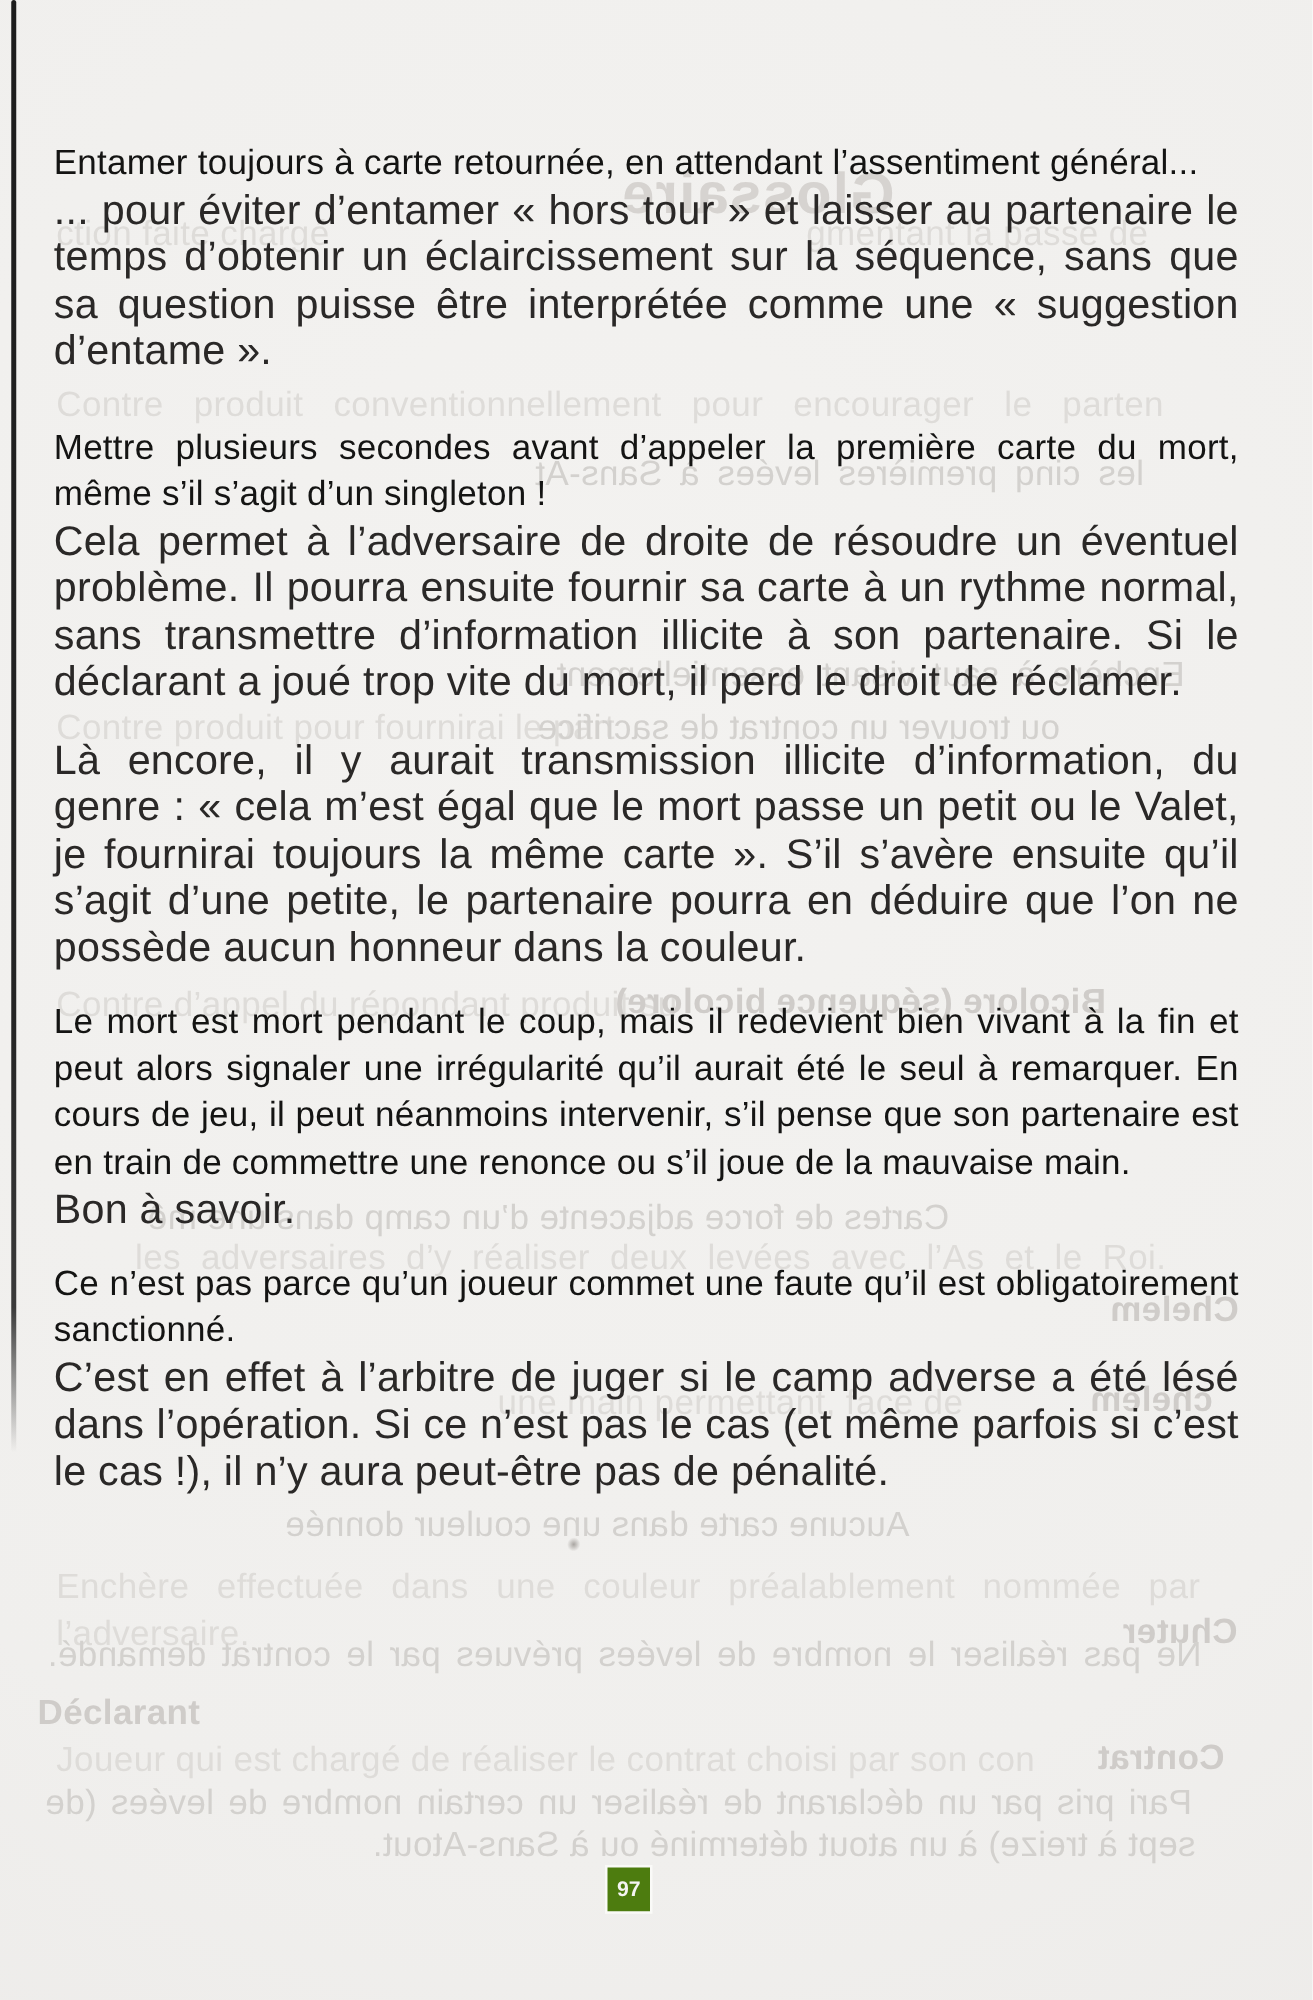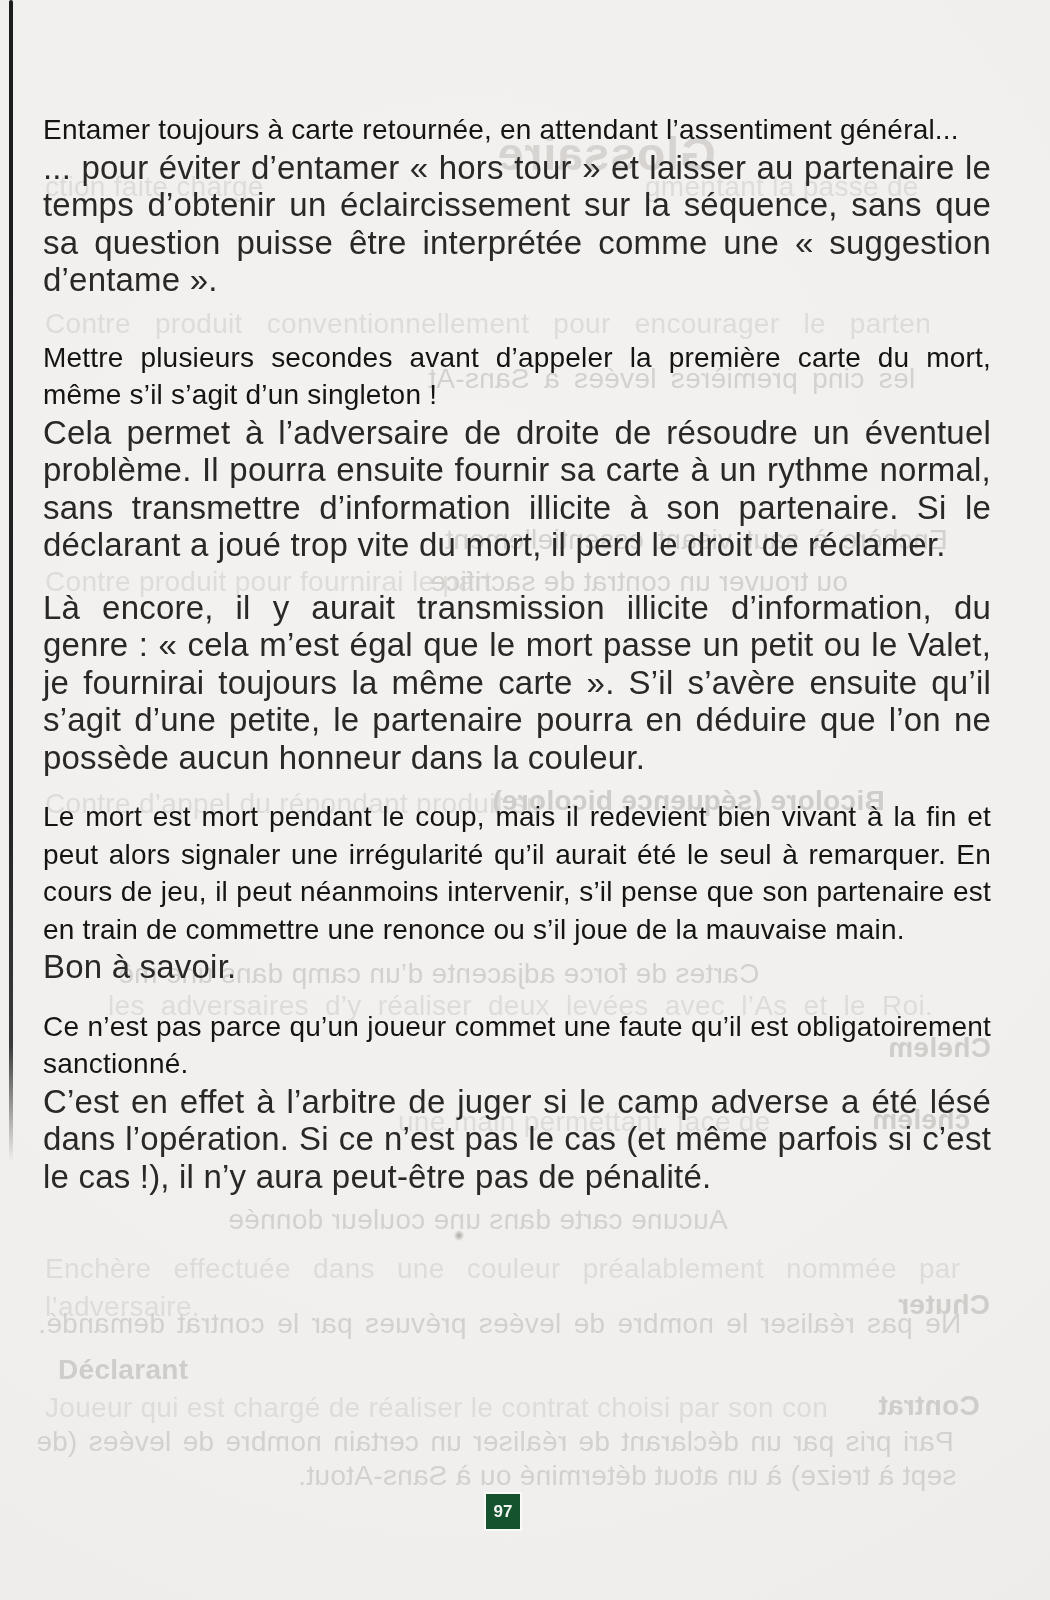--- a/index.html
+++ b/index.html
@@ -32,21 +32,21 @@
   
   .ghost{
     position:absolute;z-index:1;font-size:28px;line-height:36px;
     color:#dedcd9;white-space:nowrap;letter-spacing:.3px;
   }
   .ghost.mir{transform:scaleX(-1);color:#d3d1ce;}
   .ghost.bold{font-weight:700;color:#cfccc9;}
   .ghost.glossaire{font-size:46px;font-weight:700;color:#d6d3d0;letter-spacing:1px;}
   .pagenum{
     position:absolute;left:486px;top:1494px;width:34px;height:35px;z-index:2;
-    background:#14532d;color:#f4f4f2;font-weight:700;font-size:17px;
+    background:#4d7c0f;color:#f4f4f2;font-weight:700;font-size:17px;
     display:flex;align-items:center;justify-content:center;
     box-shadow:0 0 0 2px rgba(252,252,250,.8);
   }
   .smudge{
     position:absolute;left:452px;top:1228px;width:14px;height:15px;z-index:2;
     background:radial-gradient(closest-side, rgba(110,104,99,.55), rgba(110,104,99,0) 75%);
     transform:rotate(18deg);
   }
 </style>
 </head>
@@ -65,21 +65,21 @@
 <div class="ghost mir" style="left:118px;top:956px;">Cartes de force adjacente d’un camp dans une mê</div>
 <div class="ghost" style="left:108px;top:988px;word-spacing:8px;">les adversaires d’y réaliser deux levées avec l’As et le Roi.</div>
 <div class="ghost mir bold" style="left:888px;top:1030px;">Chelem</div>
 <div class="ghost" style="left:398px;top:1104px;">une main permettant, face de</div>
 <div class="ghost mir bold" style="left:872px;top:1102px;">chelem</div>
 <div class="ghost mir" style="left:228px;top:1202px;">Aucune carte dans une couleur donnée</div>
 <div class="ghost" style="left:45px;top:1251px;word-spacing:14px;">Enchère effectuée dans une couleur préalablement nommée par</div>
 <div class="ghost" style="left:45px;top:1289px;">l’adversaire.</div>
 <div class="ghost mir bold" style="left:898px;top:1287px;">Chuter</div>
 <div class="ghost mir" style="left:38px;top:1306px;word-spacing:4px;">Ne pas réaliser le nombre de levées prévues par le contrat demandé.</div>
-<div class="ghost bold" style="left:58px;top:1352px;">Déclarant</div>
+<div class="ghost bold" style="left:30px;top:1352px;">Déclarant</div>
 <div class="ghost" style="left:45px;top:1390px;">Joueur qui est chargé de réaliser le contrat choisi par son con</div>
 <div class="ghost mir bold" style="left:878px;top:1388px;">Contrat</div>
 <div class="ghost mir" style="left:36px;top:1424px;word-spacing:3px;">Pari pris par un déclarant de réaliser un certain nombre de levées (de</div>
 <div class="ghost mir" style="left:298px;top:1458px;">sept à treize) à un atout déterminé ou à Sans-Atout.</div>
 
 <div class="edge"></div>
 <div class="smudge"></div>
 
 <main class="content">
   <section>

